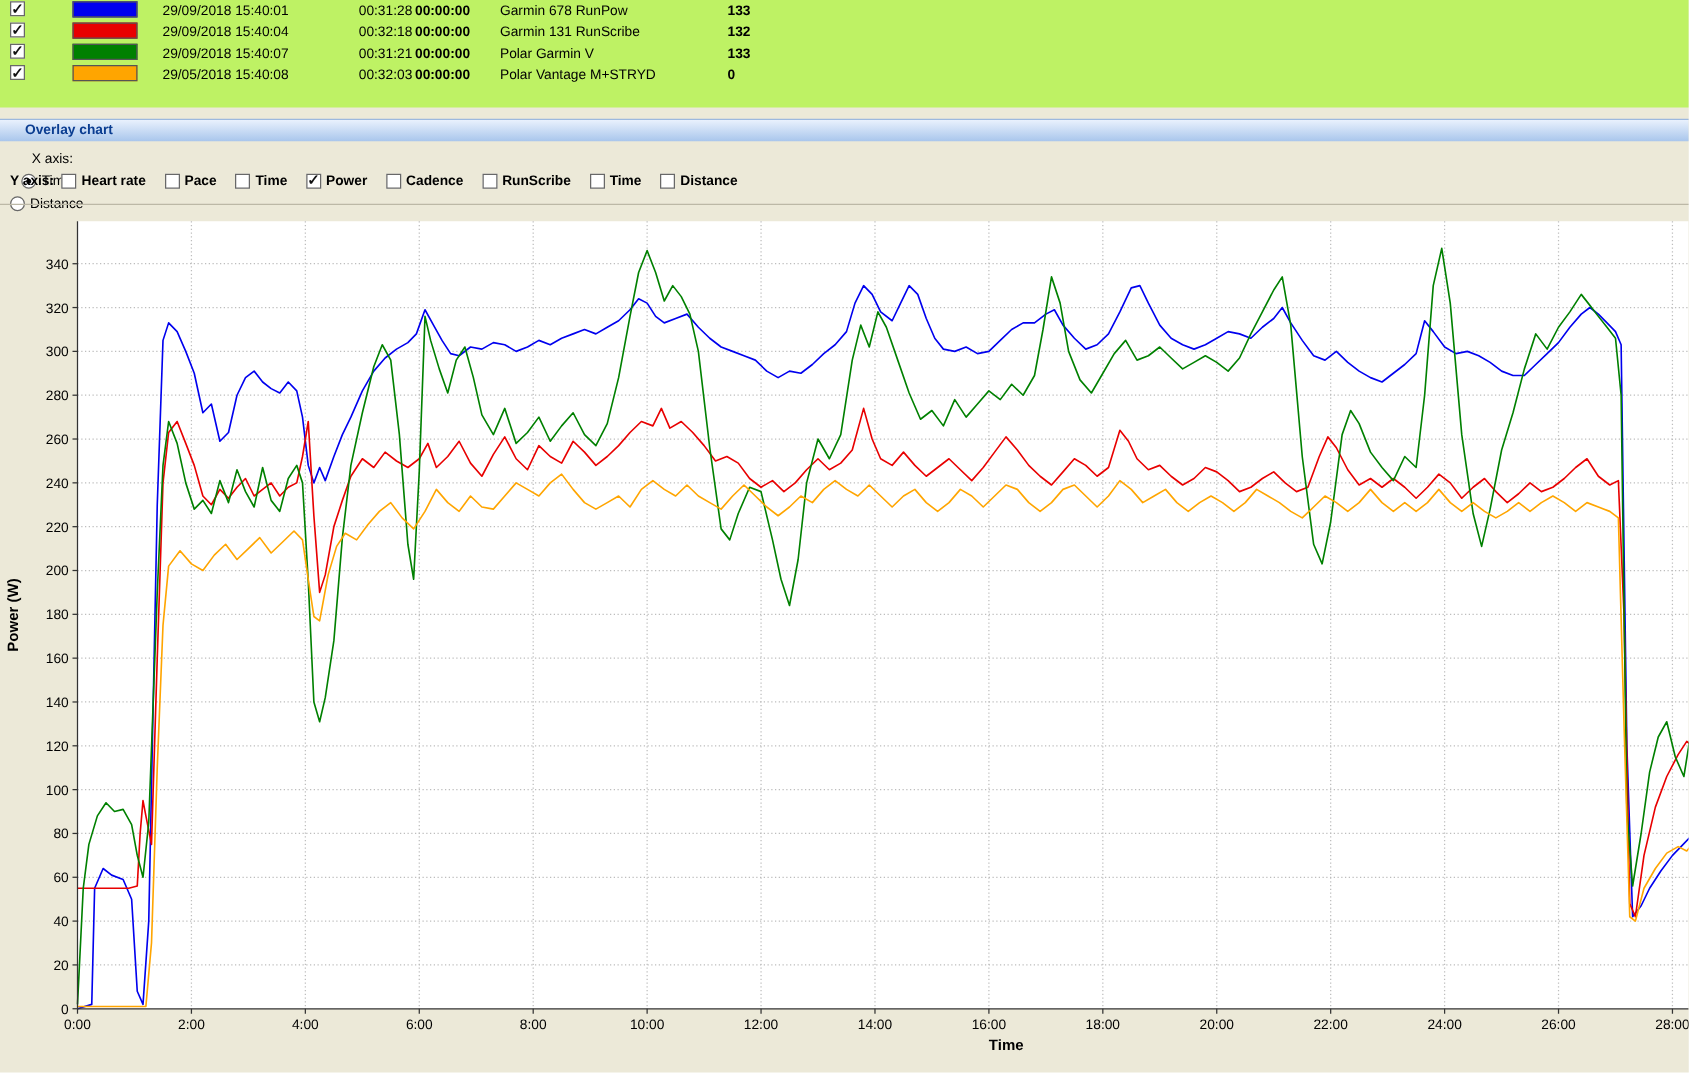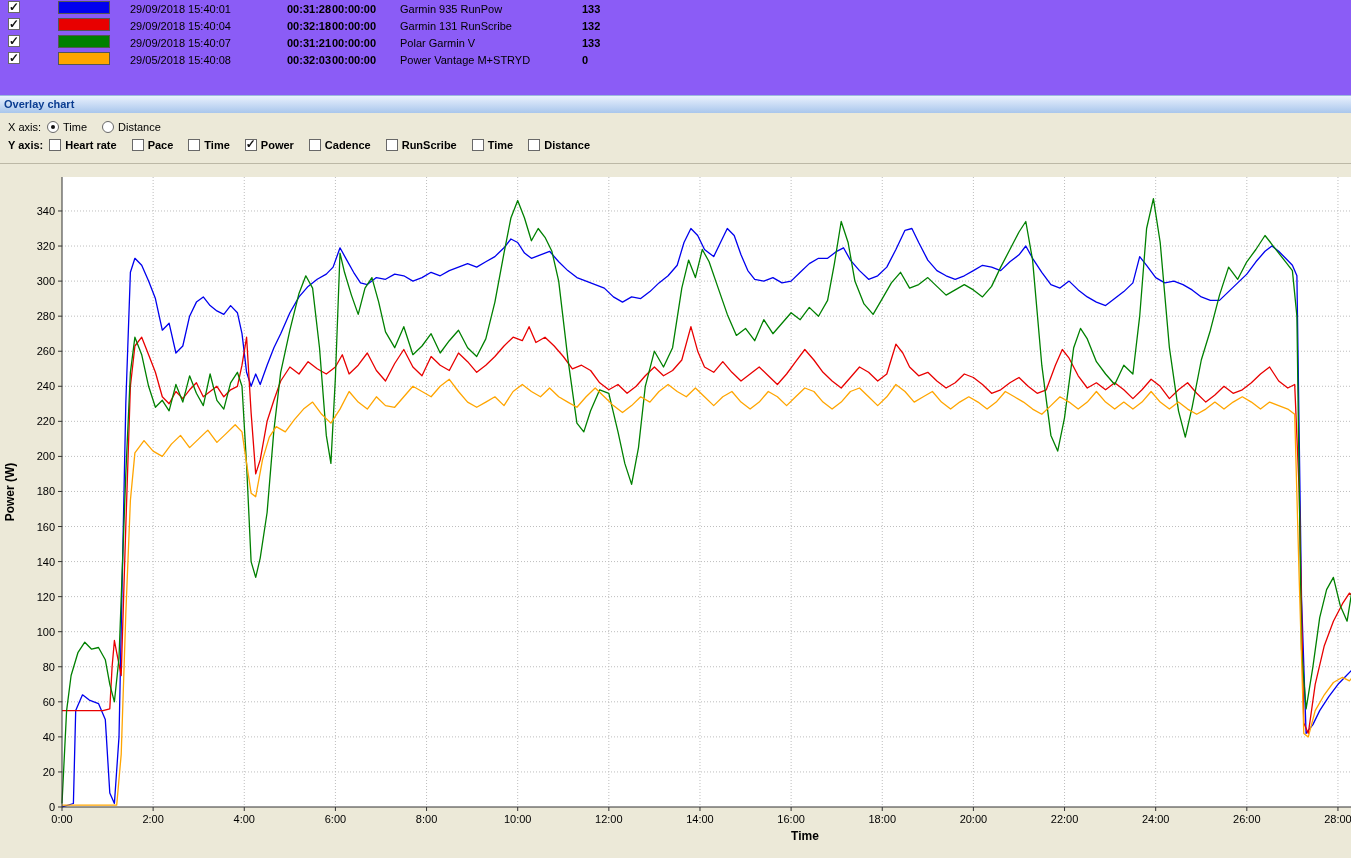--- a/index.html
+++ b/index.html
@@ -2,46 +2,46 @@
 <html><head>
 <meta charset="utf-8">
 <style>
   html,body{margin:0;padding:0;}
   body{
     width:1351px;height:858px;position:relative;overflow:hidden;
     background:#ece9d8;color:#000;
     font-family:"Liberation Sans",sans-serif;font-size:11px;
   }
   
-  .table-panel{position:absolute;left:0;top:0;width:100%;height:113px;background:#8b5cf6;}
+  .table-panel{position:absolute;left:0;top:0;width:100%;height:86px;background:#bef264;}
   .trow{position:absolute;left:0;width:100%;height:17px;}
   .trow .cell{position:absolute;top:0;line-height:17px;white-space:nowrap;}
   .c-check{left:8px;top:2px;}
   .c-swatch{left:58px;top:2px;width:52px;height:13px;border:1px solid #555;box-sizing:border-box;}
   .c-dt{left:130px;}
-  .c-dur{left:287px;font-weight:bold;}
+  .c-dur{left:287px;}
   .c-off{left:332px;font-weight:bold;}
   .c-dev{left:400px;}
   .c-val{left:582px;font-weight:bold;}
   
   .cb{display:inline-block;width:12px;height:12px;background:#fff;border:1px solid #686868;
       box-sizing:border-box;position:relative;vertical-align:middle;}
   .cb.checked::after{content:"\2713";position:absolute;left:0px;top:-3px;font-size:12px;
       font-weight:bold;color:#111;}
   .radio{display:inline-block;width:12px;height:12px;background:#fff;border:1px solid #686868;
       border-radius:50%;box-sizing:border-box;position:relative;vertical-align:middle;}
   .radio.checked::after{content:"";position:absolute;left:3px;top:3px;width:4px;height:4px;
       border-radius:50%;background:#111;}
   
   .header-bar{position:absolute;top:95px;left:0;width:100%;height:18px;box-sizing:border-box;
       background:linear-gradient(#e9f1fd,#a9c6ec);border-top:1px solid #9cb8de;
-      line-height:17px;font-weight:bold;color:#0b3d91;padding-left:4px;}
+      line-height:17px;font-weight:bold;color:#0b3d91;padding-left:20px;}
   
   .ctrl-row{position:absolute;left:8px;display:flex;align-items:center;gap:6px;white-space:nowrap;}
-  #xaxis-row{top:121px;}
+  #xaxis-row{top:121px;flex-direction:column;}
   #yaxis-row{top:139px;font-weight:bold;}
   .opt{display:inline-flex;align-items:center;gap:4px;margin-right:9px;}
   
   .chart-wrap{position:absolute;top:163px;left:0;width:1351px;height:695px;border-top:1px solid #bcb8a6;}
   svg text{font-family:"Liberation Sans",sans-serif;}
   .ticklabel{font-size:11px;fill:#000;}
   .axislabel{font-size:12px;font-weight:bold;fill:#000;}
   .grid{stroke:#bdbdbd;stroke-width:1;stroke-dasharray:1 2;}
   .axis{stroke:#333;stroke-width:1;}
 </style>
@@ -49,21 +49,21 @@
 <body>
 
 <div class="table-panel">
 
   <div class="trow" style="top:1px">
     <span class="cell c-check cb checked"></span>
     <span class="cell c-swatch" style="background: rgb(0, 0, 238);"></span>
     <span class="cell c-dt">29/09/2018 15:40:01</span>
     <span class="cell c-dur">00:31:28</span>
     <span class="cell c-off">00:00:00</span>
-    <span class="cell c-dev">Garmin 935 RunPow</span>
+    <span class="cell c-dev">Garmin 678 RunPow</span>
     <span class="cell c-val">133</span>
   </div>
 
   <div class="trow" style="top:18px">
     <span class="cell c-check cb checked"></span>
     <span class="cell c-swatch" style="background: rgb(232, 0, 0);"></span>
     <span class="cell c-dt">29/09/2018 15:40:04</span>
     <span class="cell c-dur">00:32:18</span>
     <span class="cell c-off">00:00:00</span>
     <span class="cell c-dev">Garmin 131 RunScribe</span>
@@ -79,21 +79,21 @@
     <span class="cell c-dev">Polar Garmin V</span>
     <span class="cell c-val">133</span>
   </div>
 
   <div class="trow" style="top:52px">
     <span class="cell c-check cb checked"></span>
     <span class="cell c-swatch" style="background: rgb(255, 165, 0);"></span>
     <span class="cell c-dt">29/05/2018 15:40:08</span>
     <span class="cell c-dur">00:32:03</span>
     <span class="cell c-off">00:00:00</span>
-    <span class="cell c-dev">Power Vantage M+STRYD</span>
+    <span class="cell c-dev">Polar Vantage M+STRYD</span>
     <span class="cell c-val">0</span>
   </div>
 
 </div>
 
 <div class="header-bar">
   <span>Overlay chart</span>
 </div>
 
 <div class="ctrl-row" id="xaxis-row">

